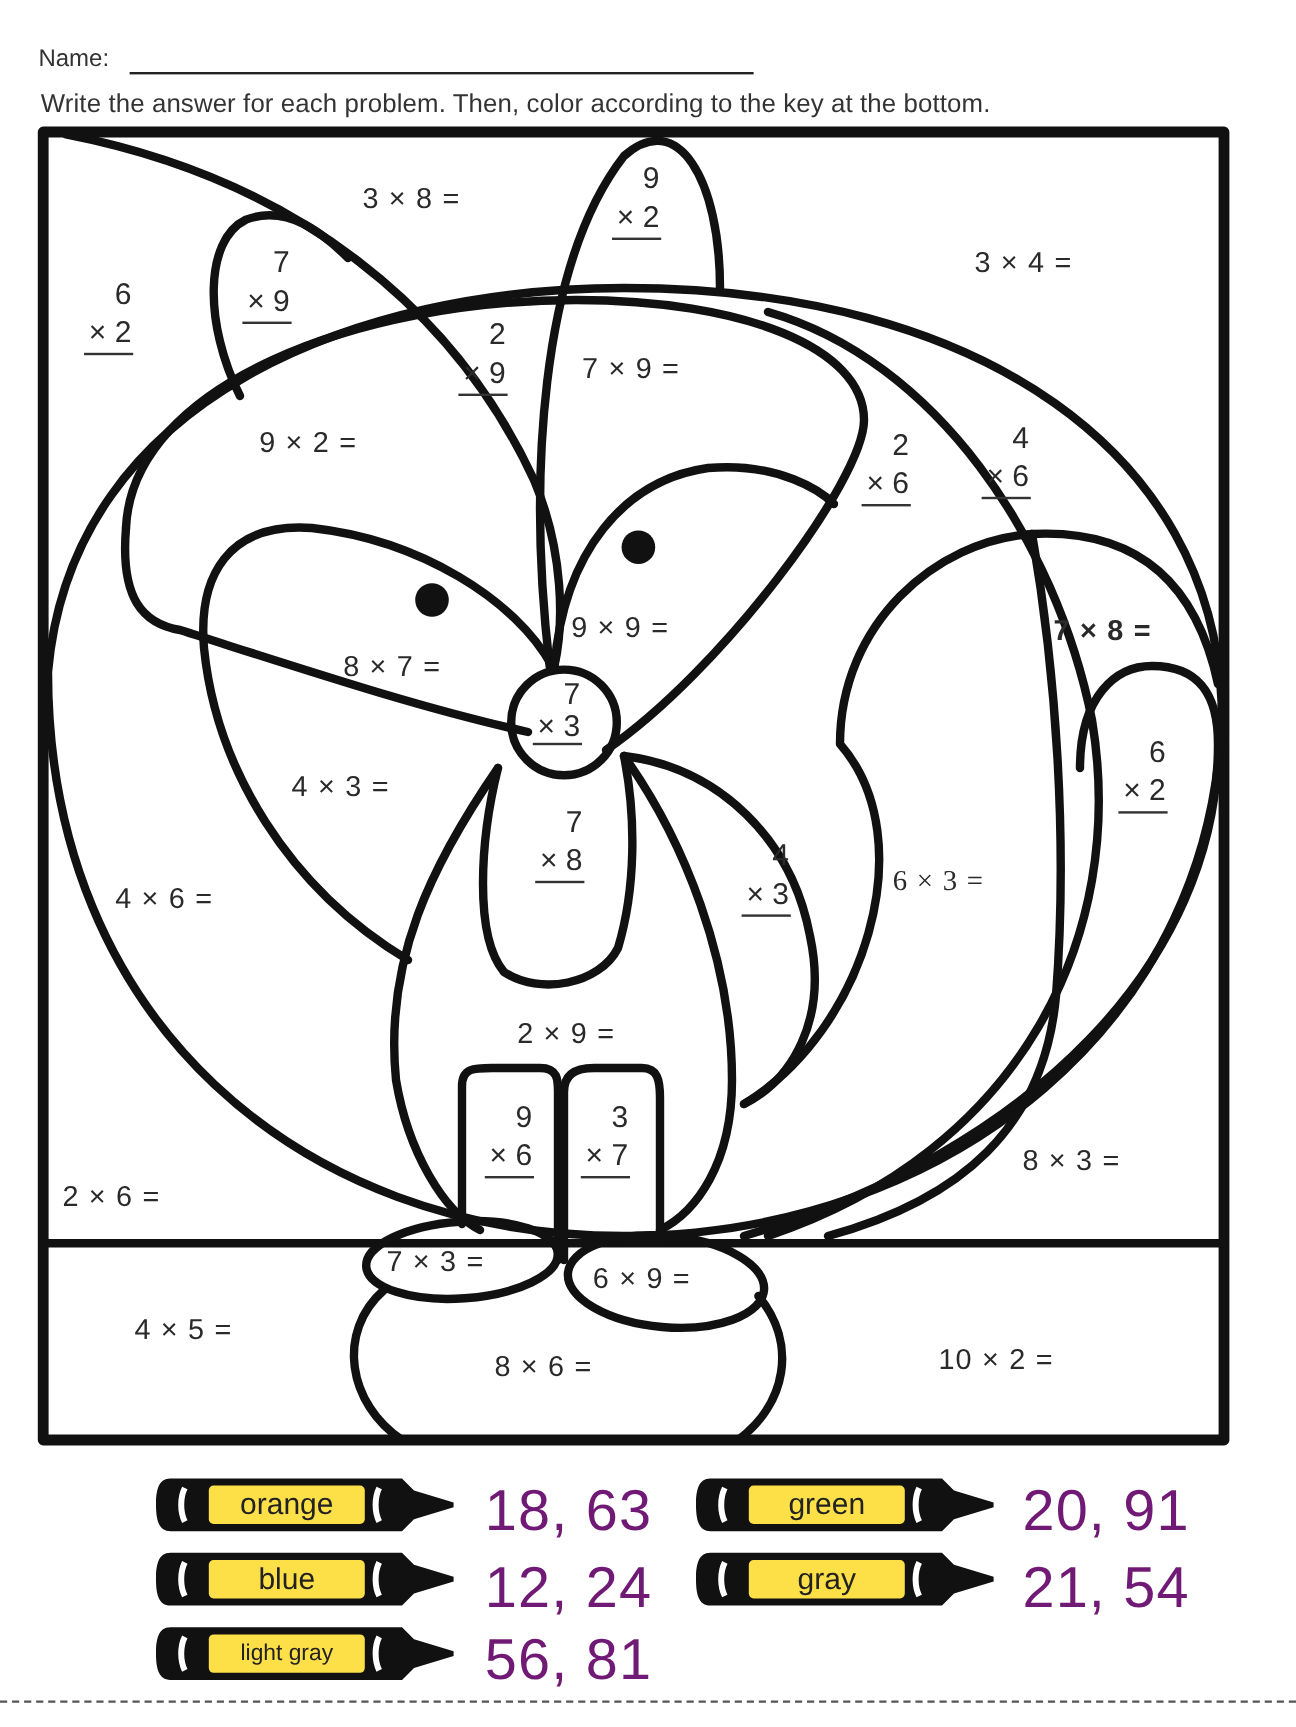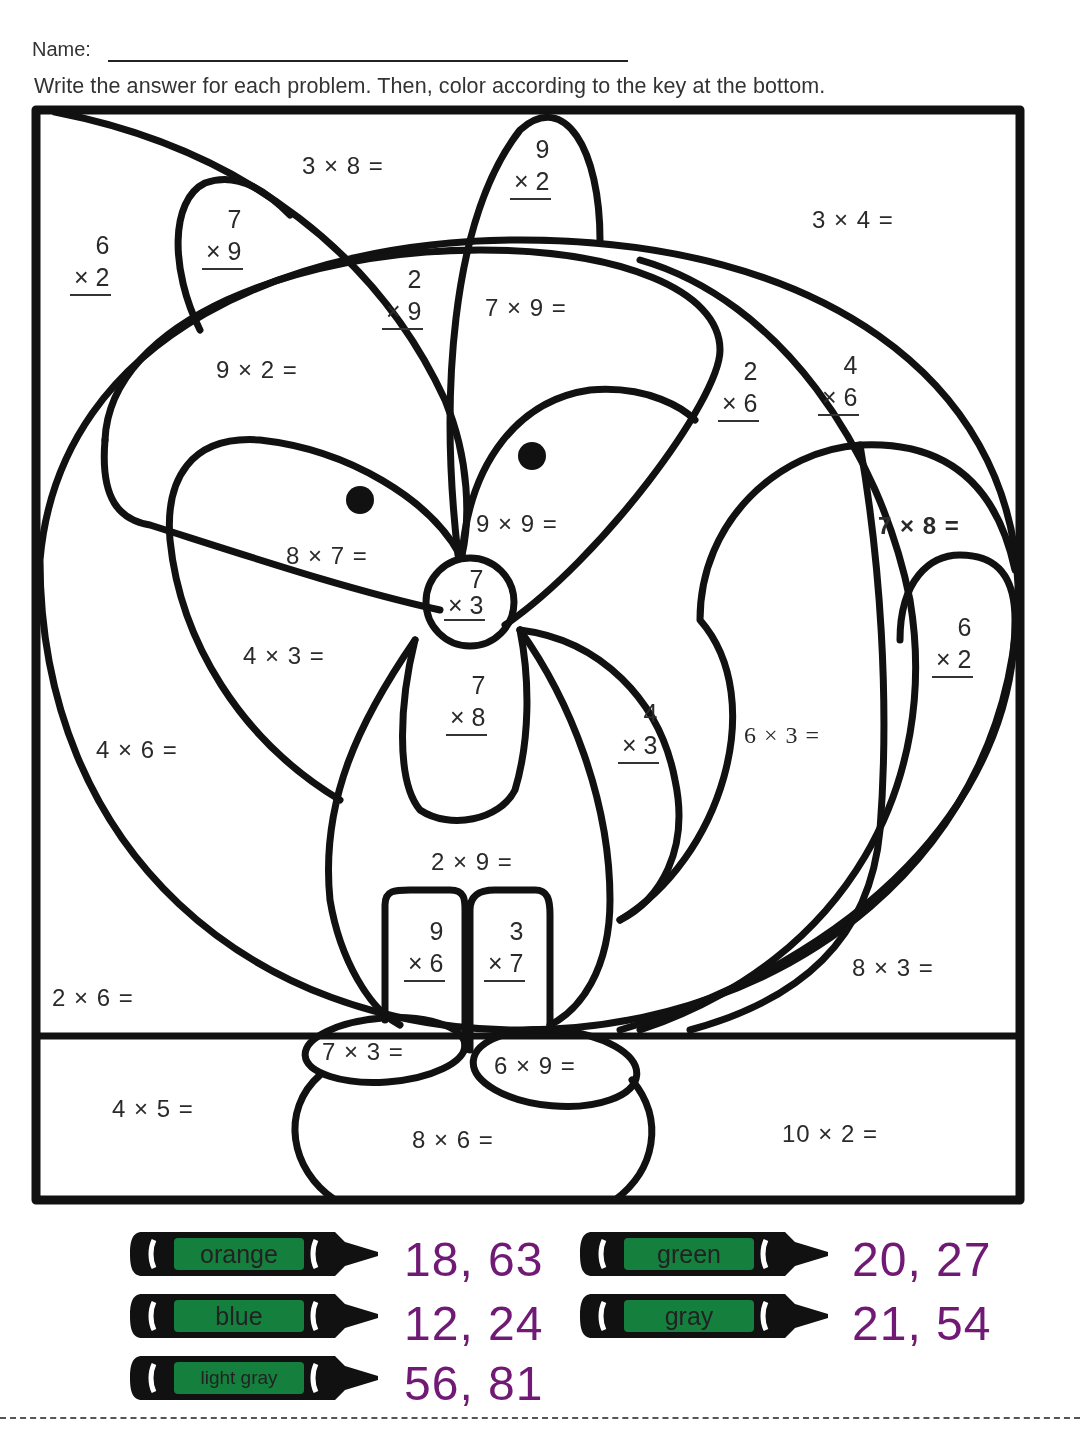--- a/index.html
+++ b/index.html
@@ -8,21 +8,21 @@
     .name-row { position: absolute; left: 32px; top: 38px; font-size: 20px; color: #333; }
     .name-line { position: absolute; left: 108px; top: 60px; width: 520px; height: 0; border-top: 2px solid #222; }
     .instructions { position: absolute; left: 34px; top: 74px; font-size: 21.5px; color: #333; letter-spacing: 0.1px; white-space: nowrap; }
     svg.art { position: absolute; left: 0; top: 0; }
     .lbl { position: absolute; font-size: 24px; color: #2a2a2a; white-space: nowrap; letter-spacing: 1px; }
     .stack { position: absolute; font-size: 25px; color: #2a2a2a; text-align: right; line-height: 34px; }
     .stack .top { display: block; padding-right: 2px; }
     .stack .bot { display: block; border-bottom: 2px solid #333; padding: 0 2px 2px 4px; line-height: 30px; }
     .key { position: absolute; }
     .crayon { position: absolute; width: 250px; height: 48px; }
-    .crayon-label { position: absolute; left: 44px; top: 8px; width: 130px; height: 32px; background: #15803d;
+    .crayon-label { position: absolute; left: 44px; top: 8px; width: 130px; height: 32px; background: #fde047;
                     border-radius: 4px; font-size: 25px; color: #222; text-align: center; line-height: 32px; }
     .crayon-label.small { font-size: 19px; }
     .key-values { position: absolute; font-size: 48px; color: #701a75; white-space: nowrap; letter-spacing: 1px; }
     .dash-line { position: absolute; left: 0; top: 1417px; width: 1080px; height: 0; border-top: 2px dashed #555; }
   </style>
 </head>
 <body>
 
 <div class="name-row">Name:</div>
 <div class="name-line"></div>
@@ -177,21 +177,21 @@
   <div class="key-values" style="left:404px;top:1356px;">56, 81</div>
 
   <div class="crayon" style="left:580px;top:1230px;">
     <svg width="250" height="48" viewBox="0 0 250 48">
       <path d="M 12 2 L 205 2 L 215 12 L 248 22 L 248 26 L 215 36 L 205 46 L 12 46 C 2 46 0 36 0 24 C 0 12 2 2 12 2 Z" fill="#111"></path>
       <path d="M 24 10 C 20 18 20 30 24 38" stroke="#fff" stroke-width="5" fill="none"></path>
       <path d="M 186 10 C 182 18 182 30 186 38" stroke="#fff" stroke-width="5" fill="none"></path>
     </svg>
     <div class="crayon-label">green</div>
   </div>
-  <div class="key-values" style="left:852px;top:1232px;">20, 27</div>
+  <div class="key-values" style="left:852px;top:1232px;">20, 91</div>
 
   <div class="crayon" style="left:580px;top:1292px;">
     <svg width="250" height="48" viewBox="0 0 250 48">
       <path d="M 12 2 L 205 2 L 215 12 L 248 22 L 248 26 L 215 36 L 205 46 L 12 46 C 2 46 0 36 0 24 C 0 12 2 2 12 2 Z" fill="#111"></path>
       <path d="M 24 10 C 20 18 20 30 24 38" stroke="#fff" stroke-width="5" fill="none"></path>
       <path d="M 186 10 C 182 18 182 30 186 38" stroke="#fff" stroke-width="5" fill="none"></path>
     </svg>
     <div class="crayon-label">gray</div>
   </div>
   <div class="key-values" style="left:852px;top:1296px;">21, 54</div>

